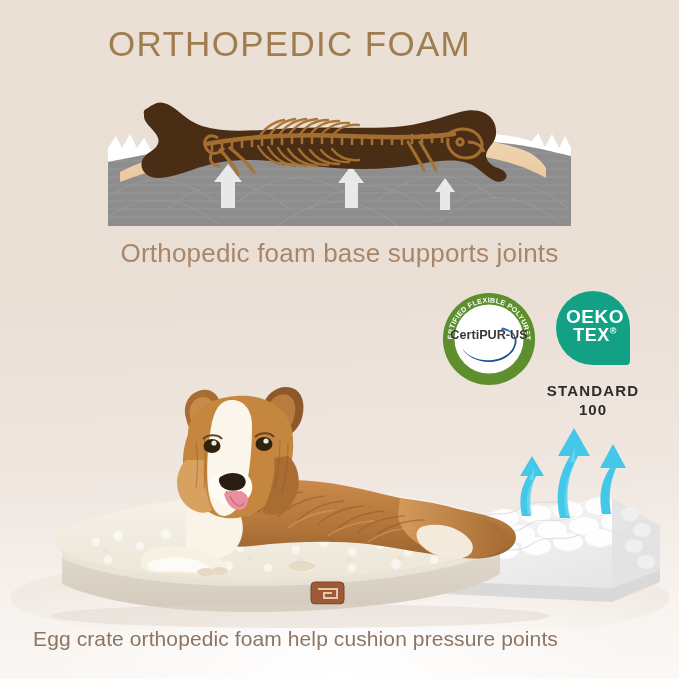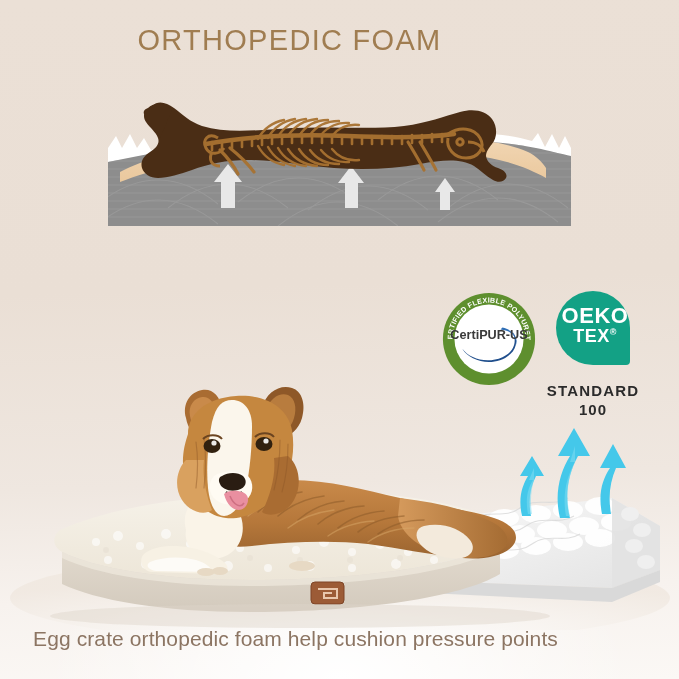--- a/index.html
+++ b/index.html
@@ -11,21 +11,21 @@
   #stage{
     position:relative;width:679px;height:679px;overflow:hidden;
     background:
       radial-gradient(ellipse 70% 40% at 50% 100%, #FFFFFF 0%, rgba(255,255,255,0.0) 62%),
       linear-gradient(178deg, #EBE0D6 0%, #EADFD5 42%, #EFE7E0 70%, #F7F2EE 86%, #FBF8F5 100%);
   }
 
   
   .title{
     position:absolute;left:0;top:24px;width:579px;text-align:center;
-    font-size:29px;letter-spacing:1.3px;color:#A07D51;font-weight:400;
+    font-size:35px;letter-spacing:1.3px;color:#A07D51;font-weight:400;
   }
 
   
   .diagram{
     position:absolute;left:108px;top:86px;width:463px;height:145px;
   }
   .diagram svg{display:block;width:463px;height:145px;}
 
   .cap-top{
     position:absolute;left:0;top:238px;width:679px;text-align:center;
@@ -43,21 +43,21 @@
     position:absolute;inset:0;background:#13A185;
     border-radius:50% 50% 4px 50%;
     transform:rotate(0deg);
   }
   .oeko-txt{
     position:absolute;inset:0;display:flex;flex-direction:column;
     align-items:center;justify-content:center;color:#FFFFFF;
     font-weight:bold;line-height:1.0;letter-spacing:.5px;
     transform:translate(2px,-3px);
   }
-  .oeko-txt .l1{font-size:22px;text-align:right;}
+  .oeko-txt .l1{font-size:19px;text-align:right;}
   .oeko-txt .l2{font-size:18px;}
   .oeko-txt .l2 sup{font-size:9px;vertical-align:super;}
   .oeko-std{
     position:absolute;left:520px;top:368px;width:146px;text-align:center;
     color:#2B2B2B;font-size:15px;font-weight:bold;letter-spacing:1.2px;line-height:1.28;margin-top:13px;
   }
   .oeko-std .n{letter-spacing:1px;}
 
   
   .airflow{position:absolute;left:498px;top:398px;width:150px;height:150px;}
@@ -234,20 +234,21 @@
 
         <g stroke-width="3">
           <path d="M340,48 C352,40 366,42 372,52 C378,62 370,72 358,72 C346,72 338,62 340,52"></path>
           <path d="M360,56 C368,56 374,60 376,66"></path>
           <circle cx="352" cy="56" r="3.2"></circle>
         </g>
       </g>
     </svg>
   </div>
 
+  <div class="cap-top">Orthopedic foam base supports joints</div>
 
   <div class="badge-certipur">
     <svg viewBox="0 0 100 100" xmlns="http://www.w3.org/2000/svg">
       <defs>
         <path id="arcTop" d="M12,50 A38,38 0 0 1 88,50"></path>
         <path id="arcBot" d="M16,50 A34,34 0 0 0 84,50"></path>
       </defs>
       <circle cx="50" cy="50" r="48" fill="#5E8F2E"></circle>
       <circle cx="50" cy="50" r="36" fill="#FFFFFF"></circle>
       <text font-family="Liberation Sans, sans-serif" font-size="7.4" font-weight="bold" fill="#FFFFFF" letter-spacing="0.3">

